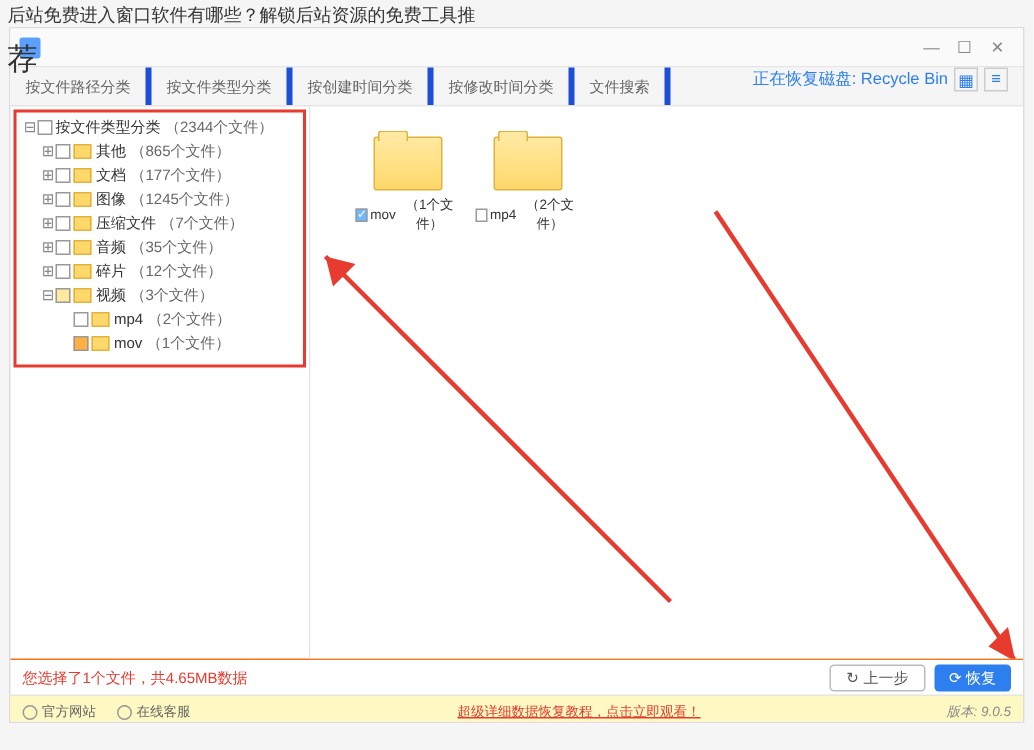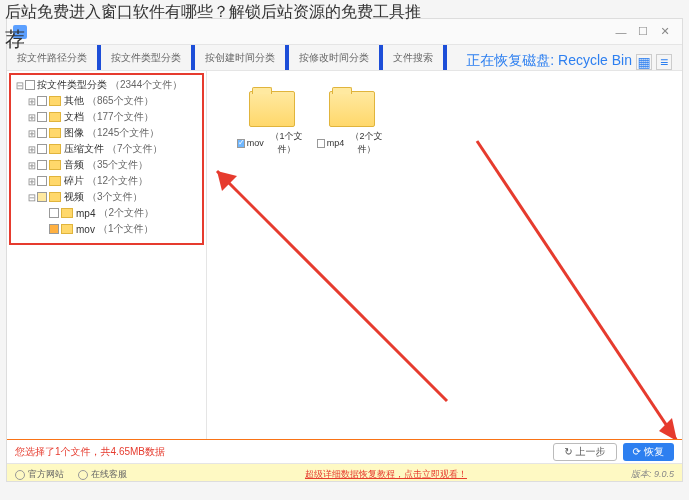--- a/index.html
+++ b/index.html
@@ -1,30 +1,30 @@
 <!DOCTYPE html>
 <html><head>
 <meta charset="utf-8">
 <style>
 * { margin: 0; padding: 0; box-sizing: border-box; font-family: "Microsoft YaHei", Arial, sans-serif; }
 body { background: #f5f5f5; width: 689px; height: 500px; overflow: hidden; position: relative; }
 
-.page-title { position: absolute; top: 2px; left: 5px; font-size: 16px; color: #333; z-index: 100; pointer-events: none; }
+.page-title { position: absolute; top: 2px; left: 5px; font-size: 12px; color: #333; z-index: 100; pointer-events: none; }
 .page-title-line2 { position: absolute; top: 26px; left: 5px; font-size: 20px; color: #333; z-index: 100; }
 
 .app-window { position: absolute; top: 18px; left: 6px; width: 677px; height: 464px; background: #fff; border: 1px solid #ddd; display: flex; flex-direction: column; }
 
 .titlebar { height: 26px; background: #fafafa; border-bottom: 1px solid #e5e5e5; display: flex; align-items: center; padding: 0 6px; font-size: 11px; color: #666; }
 .titlebar .logo { width: 14px; height: 14px; background: #5ca0ff; border-radius: 2px; margin-right: 6px; }
 .titlebar .spacer { flex: 1; }
 .titlebar .win-btn { width: 22px; height: 18px; display: flex; align-items: center; justify-content: center; color: #888; cursor: pointer; font-size: 11px; }
 
 .tabbar { height: 26px; background: #f5f5f5; border-bottom: 1px solid #e5e5e5; display: flex; align-items: stretch; font-size: 10px; }
 .tab { padding: 0 10px; display: flex; align-items: center; color: #666; border-right: 4px solid #1d4ed8; cursor: pointer; text-align: right; }
-.tab-status { margin-left: auto; padding: 0 10px; display: flex; align-items: flex-end; color: #2d7ff0; font-size: 14px; }
+.tab-status { margin-left: auto; padding: 0 10px; display: flex; align-items: flex-start; color: #2d7ff0; font-size: 11px; }
 .tab-status .small-btn { width: 16px; height: 16px; border: 1px solid #ccc; margin-left: 4px; display: flex; align-items: center; justify-content: center; }
 
 .main-area { flex: 1; display: flex; position: relative; overflow: hidden; }
 
 .sidebar { width: 200px; border-right: 1px solid #e5e5e5; overflow: auto; font-size: 10px; }
 .tree-box { border: 2px solid #e63b2e; margin: 2px; padding: 2px 4px 6px 4px; }
 .tree-row { display: flex; align-items: center; height: 16px; color: #333; cursor: pointer; }
 .tree-row .expander { width: 10px; text-align: center; color: #888; }
 .tree-row .chk { width: 10px; height: 10px; border: 1px solid #999; margin-right: 2px; }
 .tree-row .chk.checked { background: #ffe9a0; }

